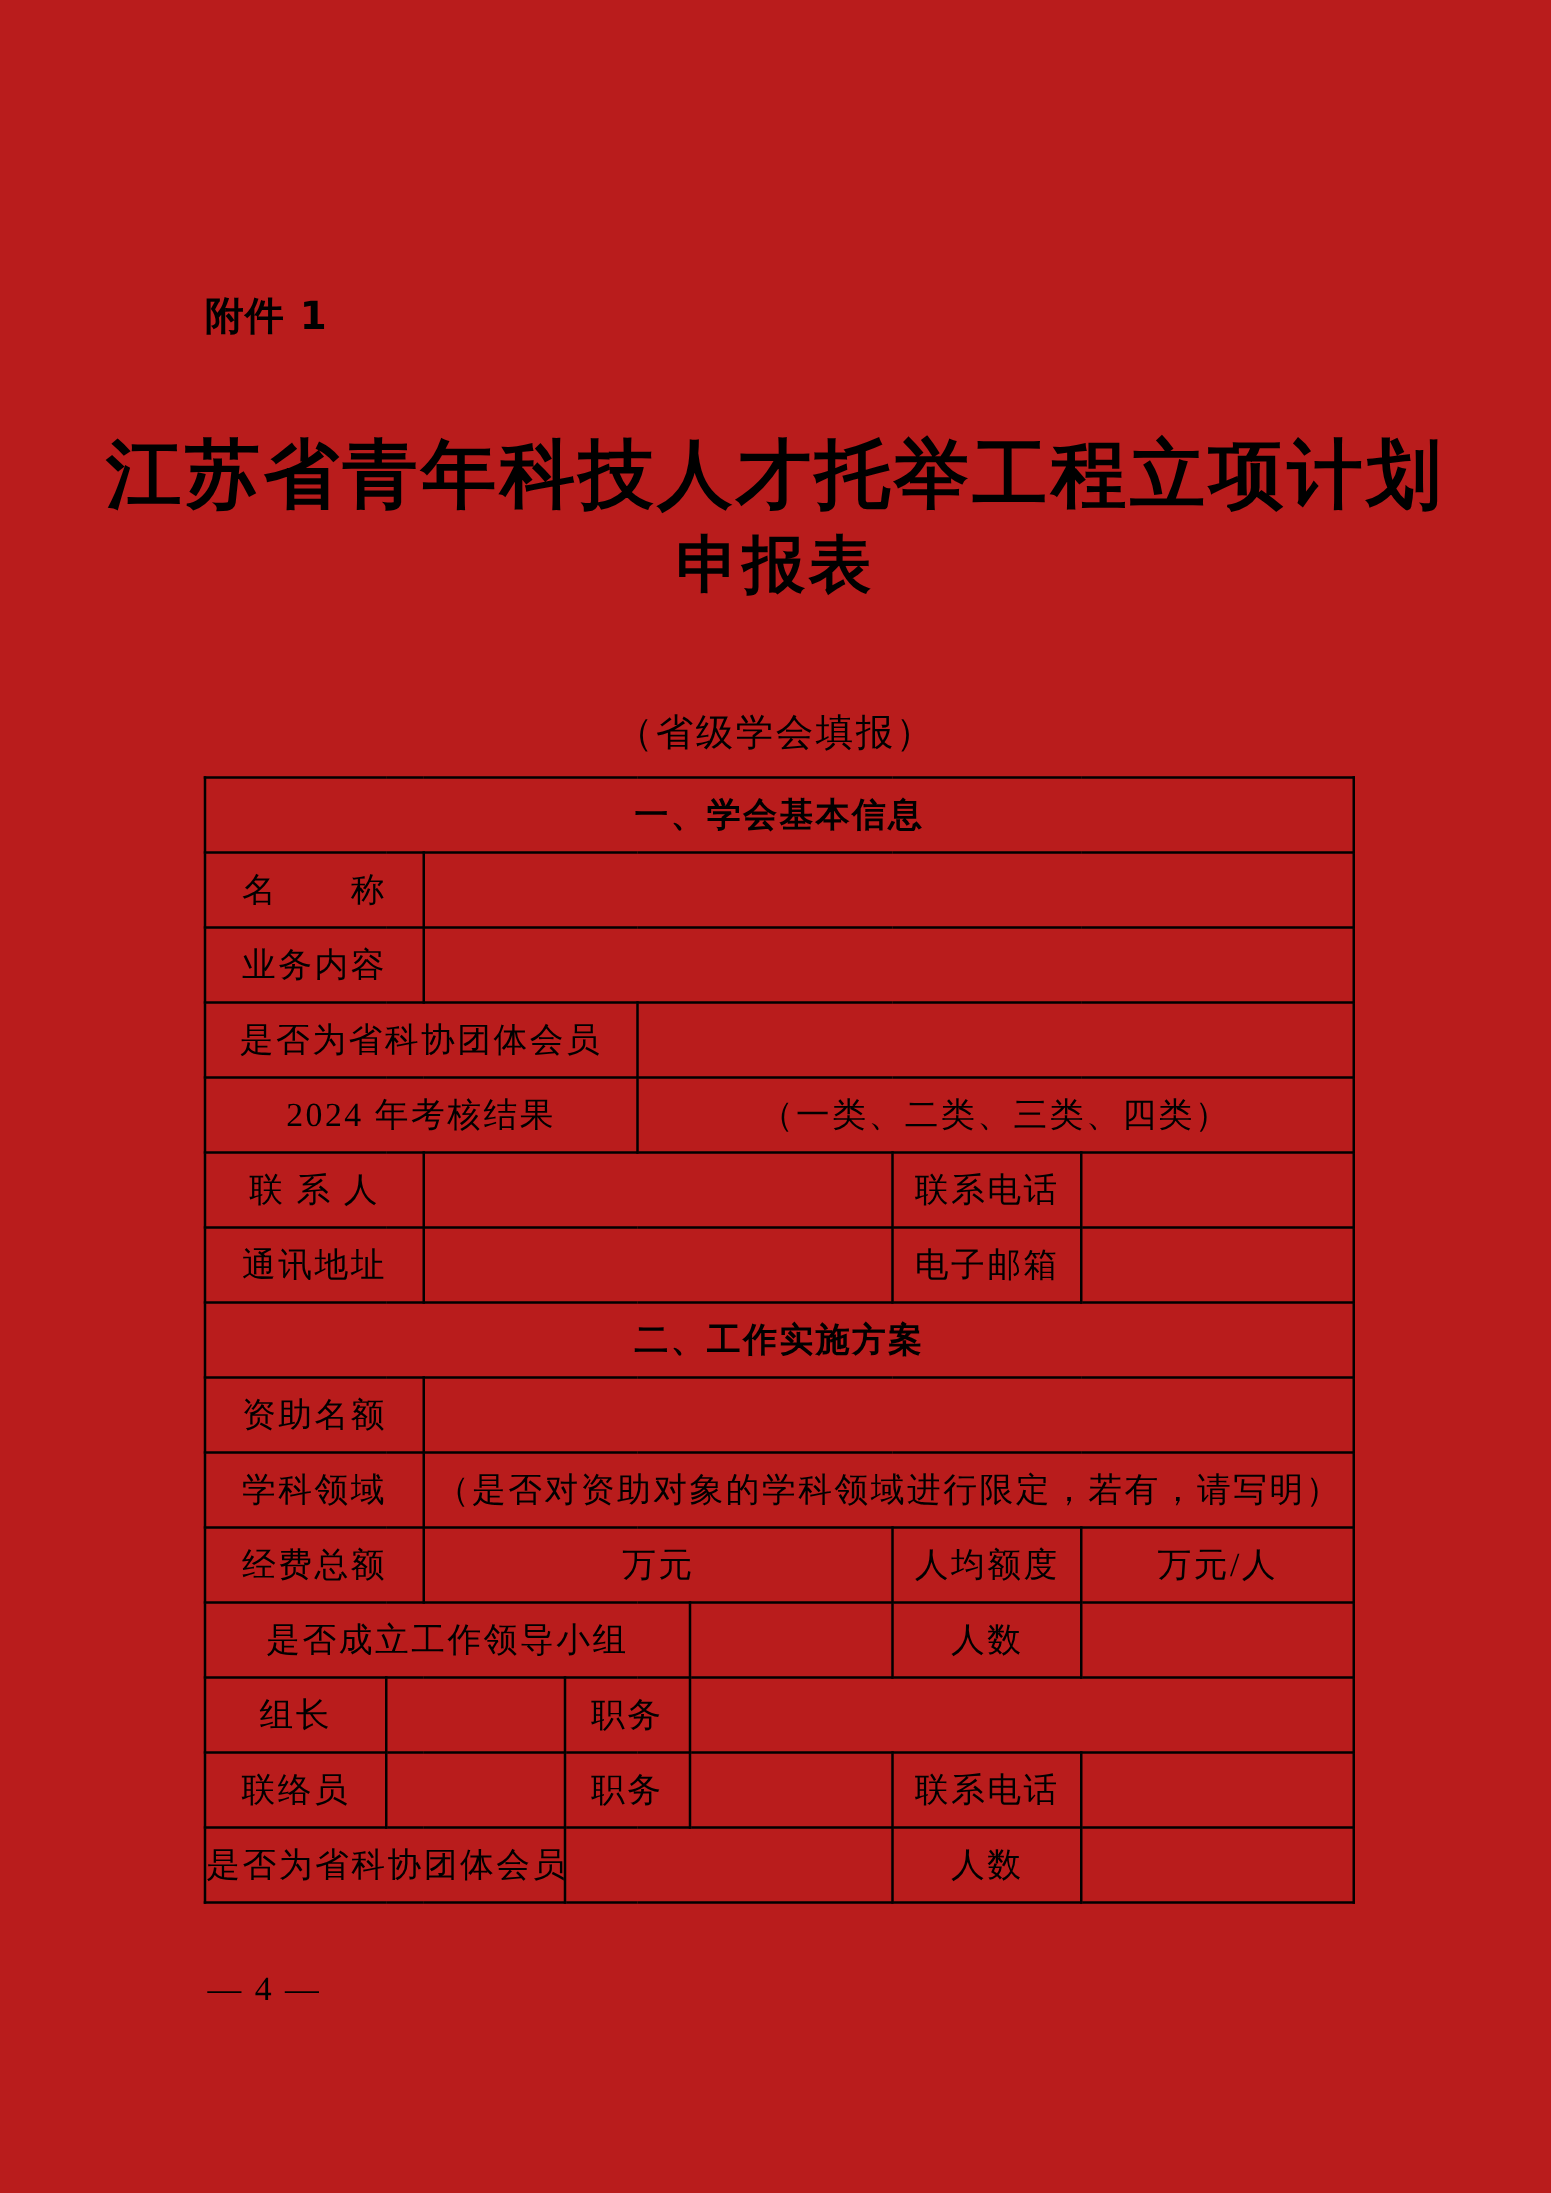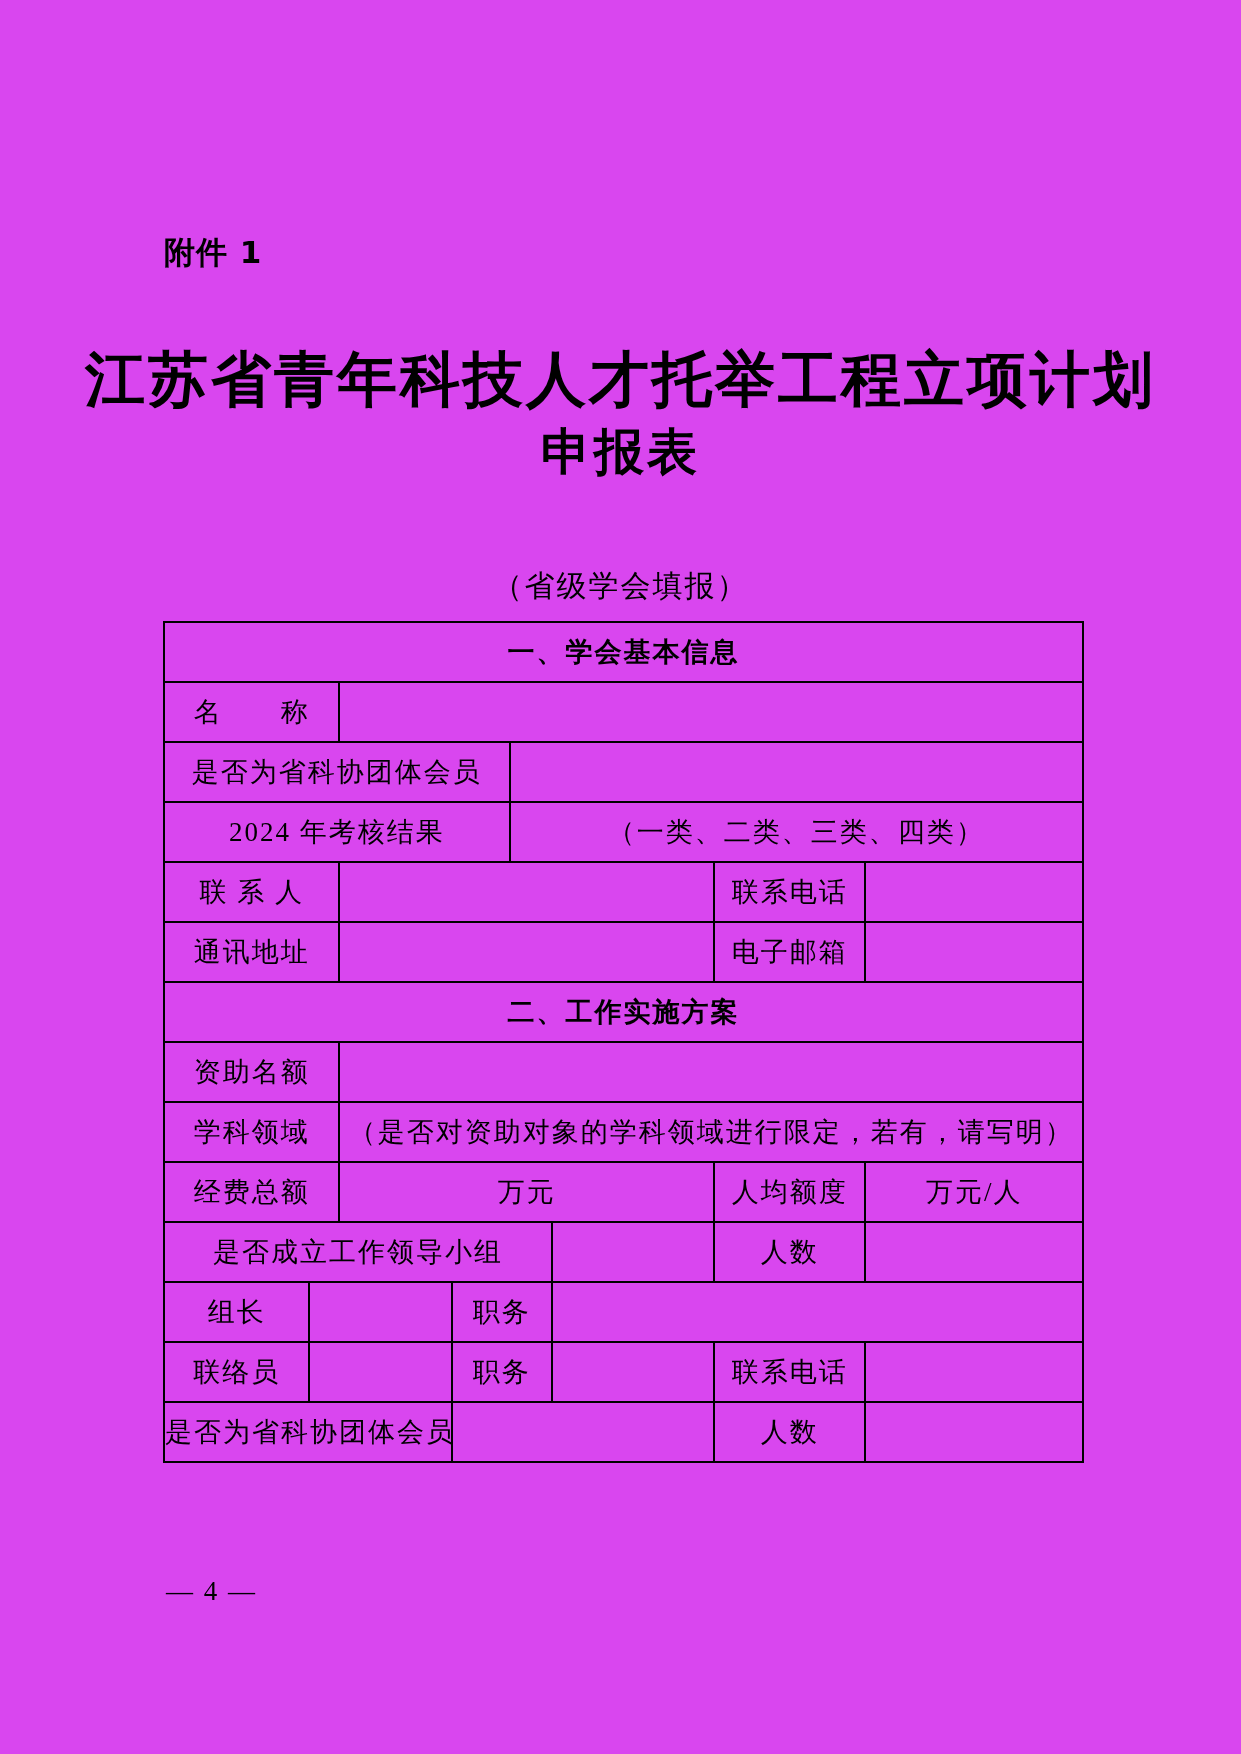--- a/index.html
+++ b/index.html
@@ -5,21 +5,21 @@
   html, body {
     margin: 0;
     padding: 0;
     background: #e8e8e8;
   }
   .page {
     position: relative;
     width: 1241px;
     height: 1754px;
     margin: 0 auto;
-    background: #d946ef;
+    background: #b91c1c;
     color: #000000;
     font-family: "Liberation Serif", "DejaVu Serif", serif;
     overflow: hidden;
   }
   .attachment {
     position: absolute;
     left: 164px;
     top: 232px;
     font-family: "DejaVu Sans", "Liberation Sans", sans-serif;
     font-weight: 600;
@@ -125,20 +125,24 @@
     <tbody>
         <tr>
       <td colspan="8" class="section-header">一、学会基本信息</td>
     </tr>
 
     <tr>
       <td colspan="2">名　　称</td>
       <td colspan="6"></td>
     </tr>
 
+    <tr>
+      <td colspan="2">业务内容</td>
+      <td colspan="6"></td>
+    </tr>
 
     <tr>
       <td colspan="4">是否为省科协团体会员</td>
       <td colspan="4"></td>
     </tr>
 
     <tr>
       <td colspan="4">2024 年考核结果</td>
       <td colspan="4" class="hint-cell">（一类、二类、三类、四类）</td>
     </tr>

